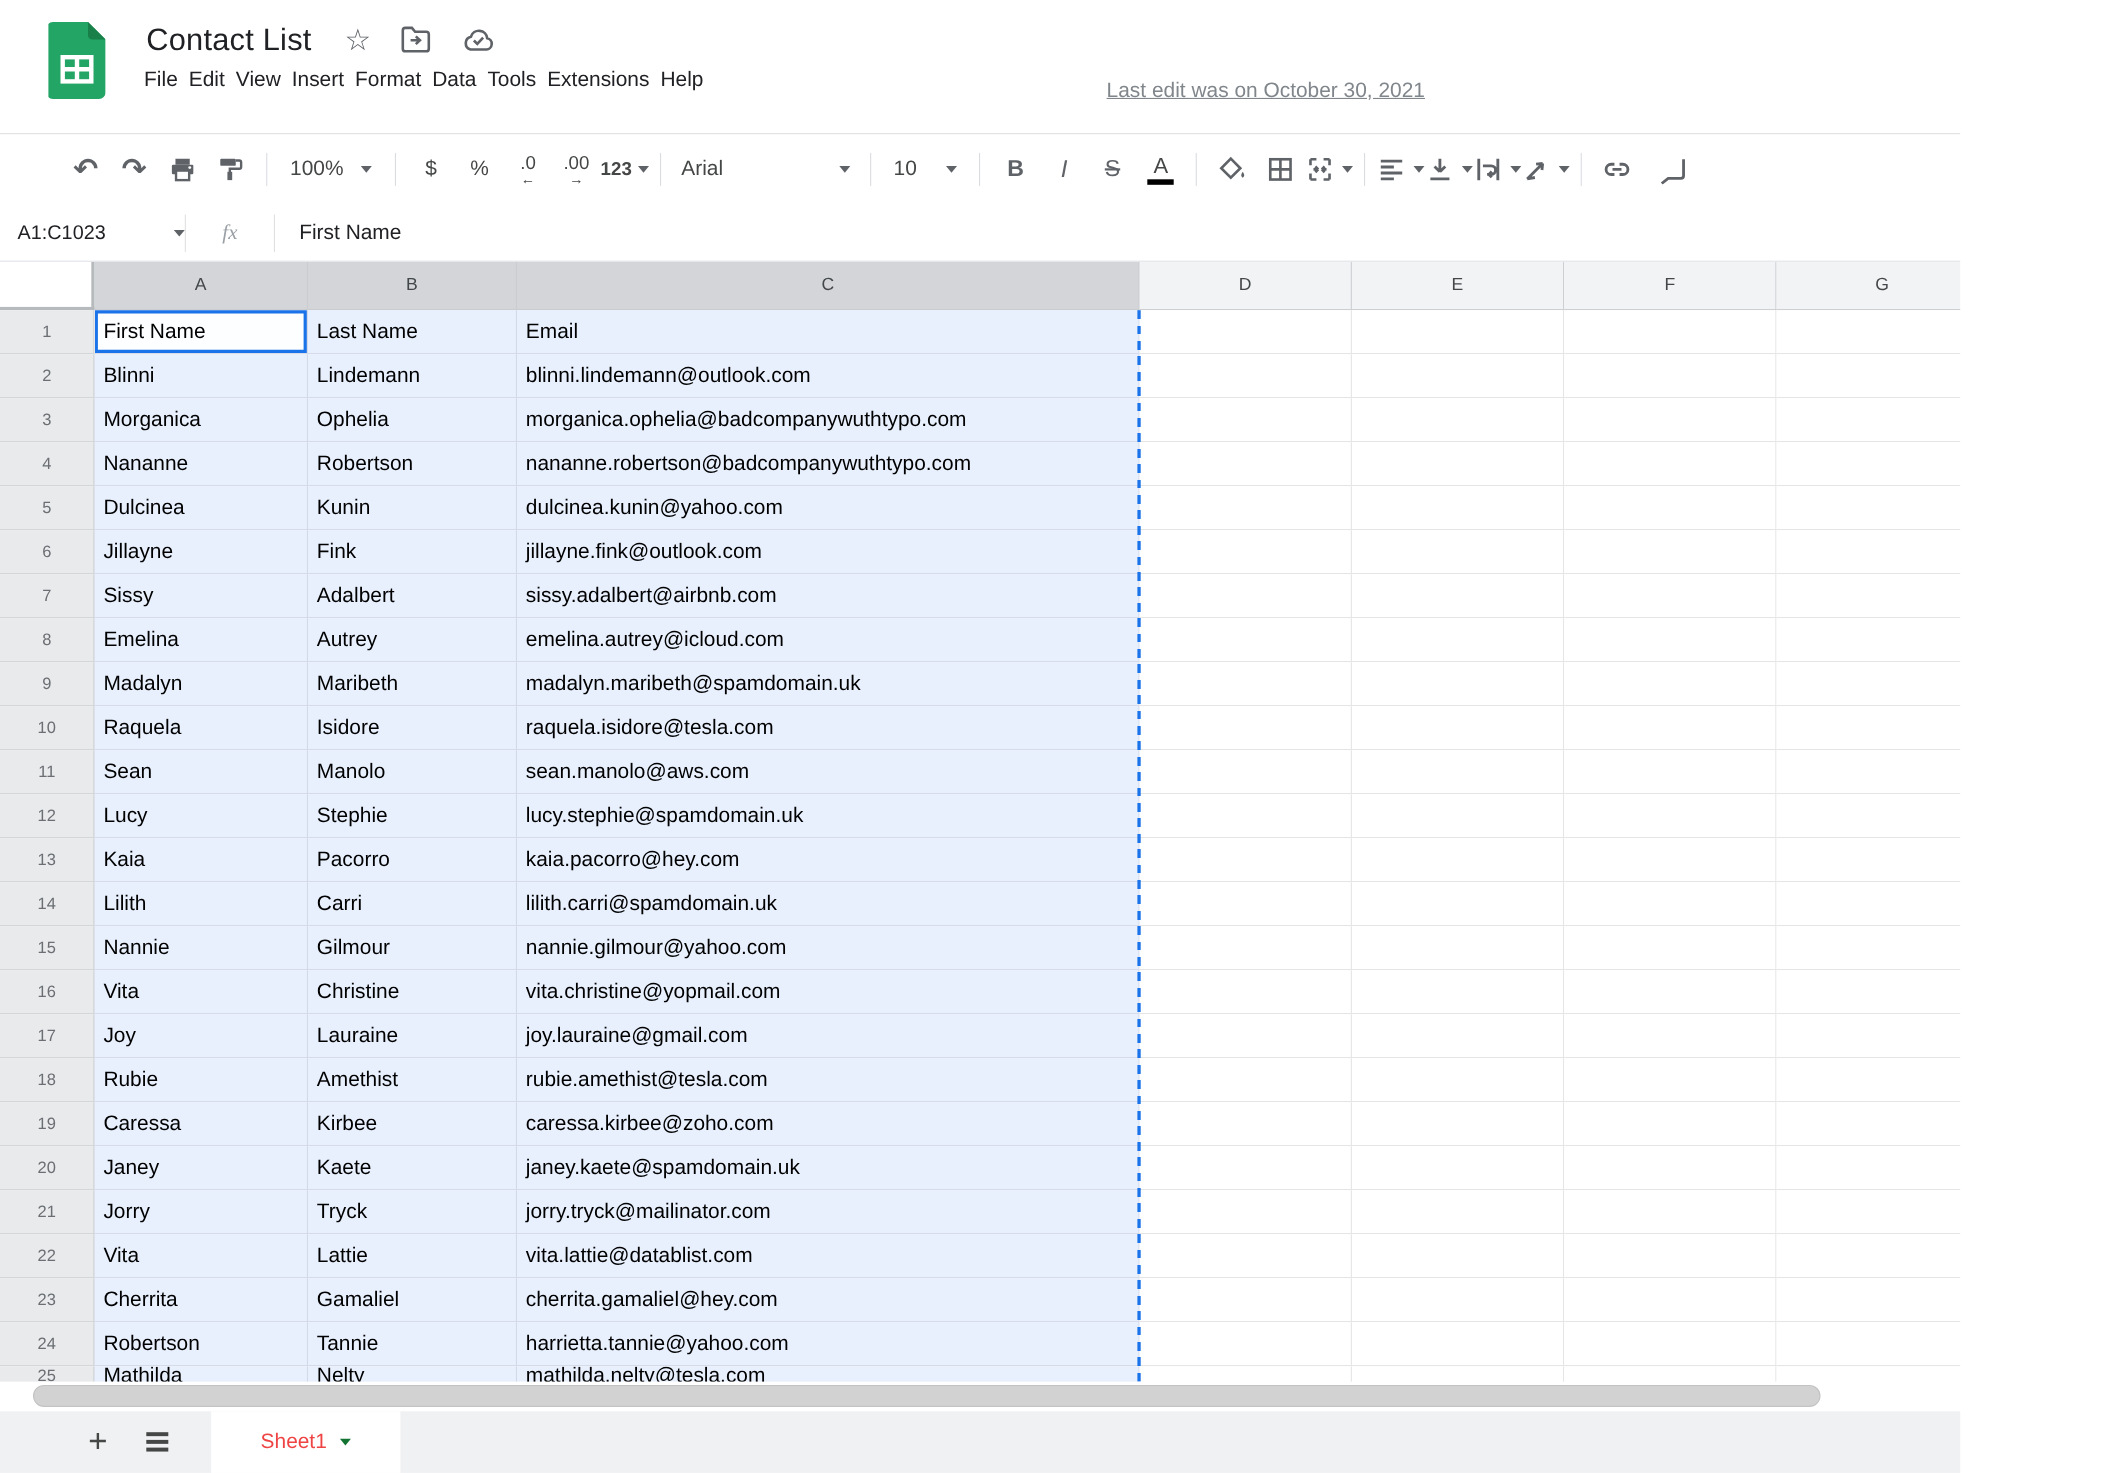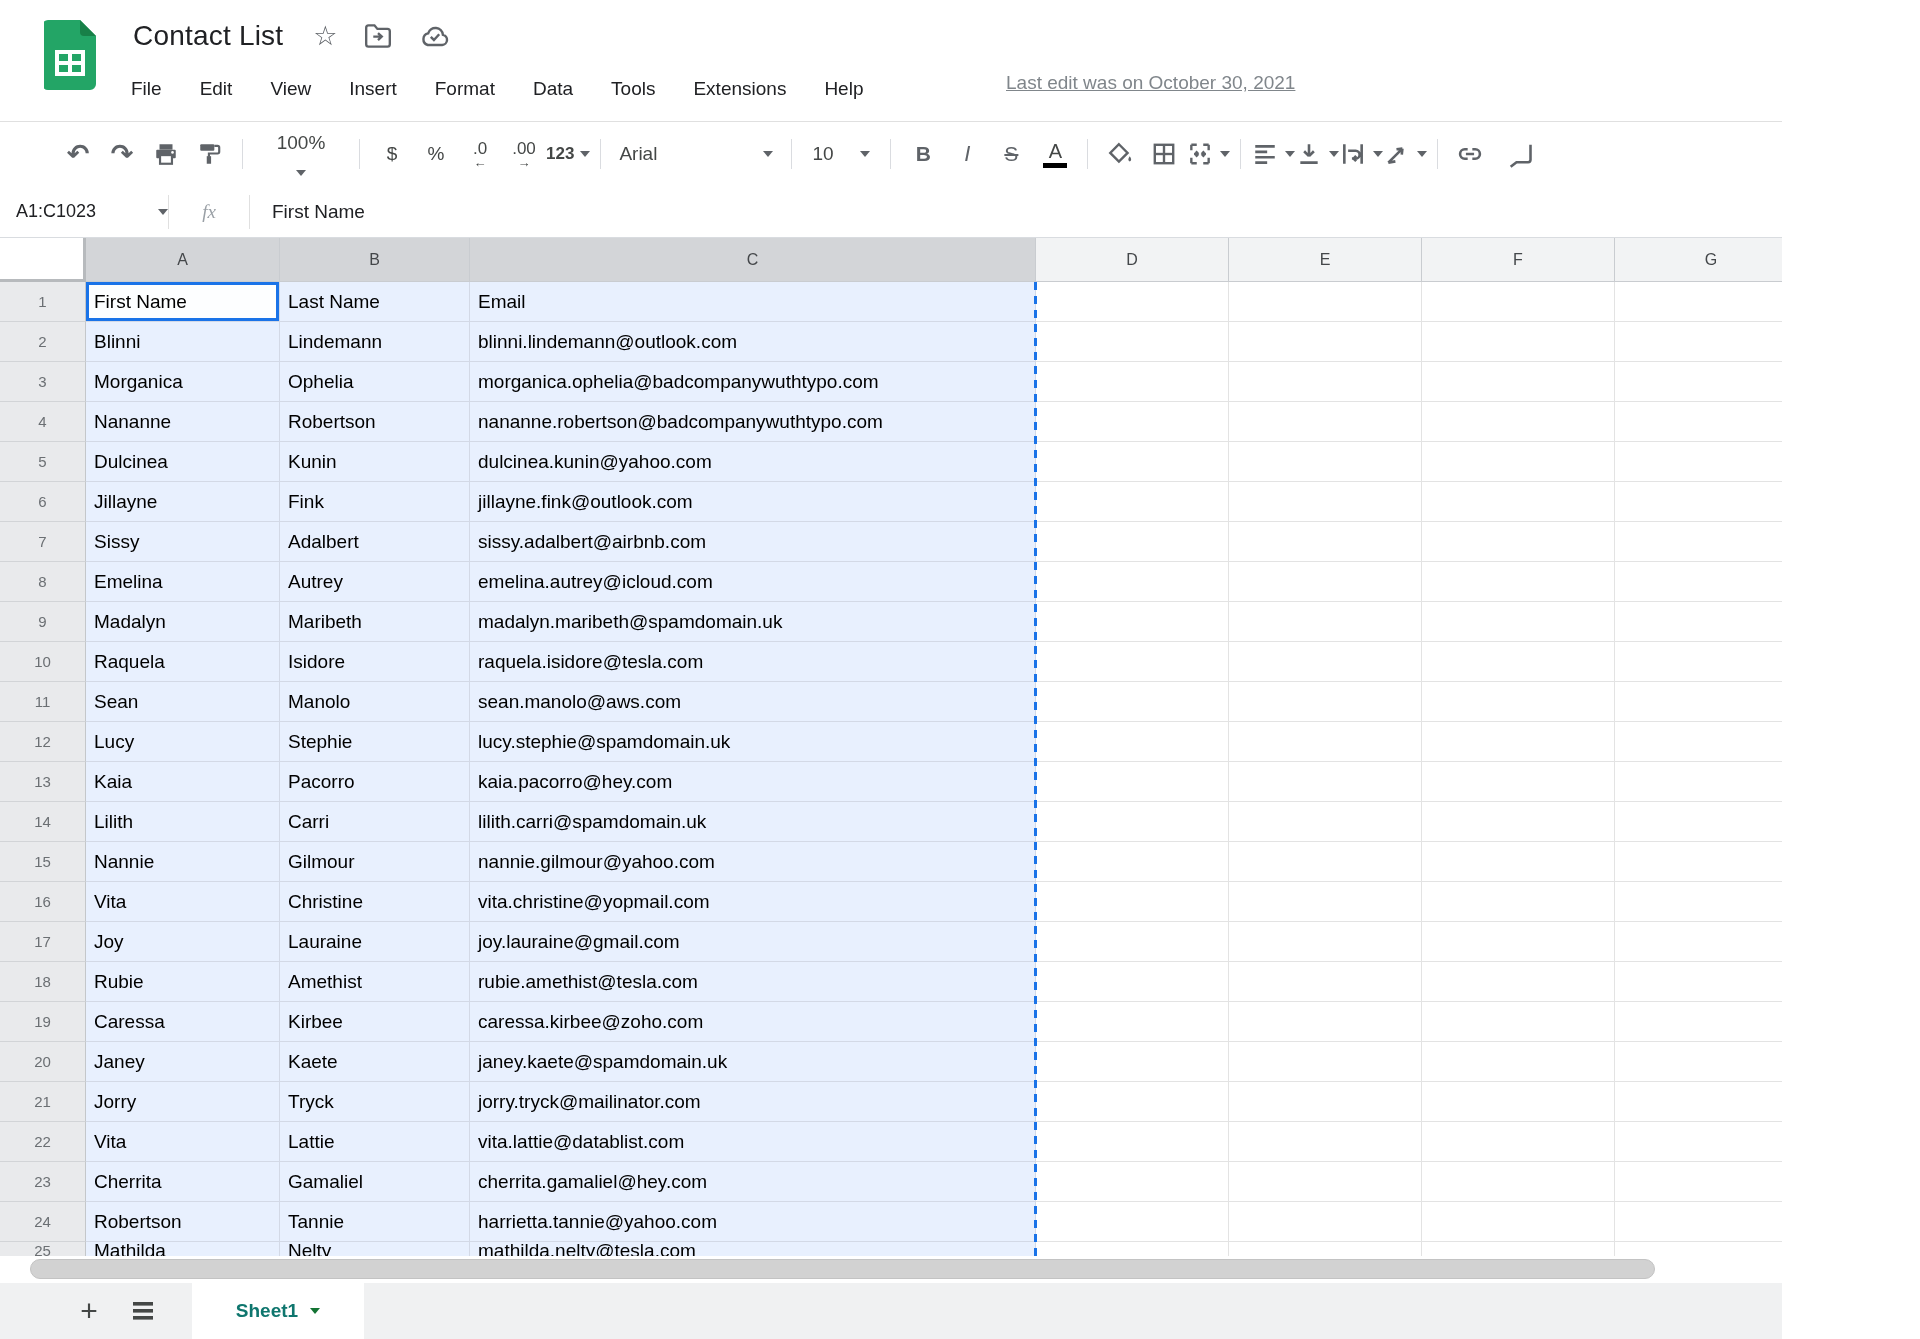--- a/index.html
+++ b/index.html
@@ -6,31 +6,31 @@
   *{box-sizing:border-box;font-family:"Liberation Sans","DejaVu Sans",sans-serif;}
   .screen{position:relative;width:1782px;height:1339px;overflow:hidden;background:#fff;}
 
   
   .header{position:absolute;left:0;top:0;width:1920px;height:122px;background:#fff;border-bottom:1px solid #e0e0e0;}
   .logo{position:absolute;left:44px;top:20px;width:52px;height:70px;}
   .title-row{position:absolute;left:133px;top:12px;height:48px;display:flex;align-items:center;gap:30px;}
   .doc-title{font-size:28px;color:#202124;letter-spacing:.2px;}
   .title-icons{display:flex;align-items:center;gap:26px;}
   .star-glyph{font-size:27px;color:#5f6368;line-height:1;}
-  .menu-row{position:absolute;left:131px;top:68px;height:42px;display:flex;align-items:center;gap:38px;}
+  .menu-row{position:absolute;left:131px;top:52px;height:42px;display:flex;align-items:center;gap:10px;}
   .menu-item{font-size:19px;color:#202124;cursor:default;}
   .last-edit{position:absolute;left:1006px;top:72px;font-size:19px;color:#80868b;text-decoration:underline;}
 
   
   .toolbar{position:absolute;left:0;top:123px;width:1920px;height:62px;background:#fff;display:flex;align-items:center;padding-left:56px;white-space:nowrap;overflow:hidden;}
   .tb{display:flex;align-items:center;justify-content:center;height:40px;min-width:44px;color:#5f6368;}
   .tb svg{display:block;}
   .tb-sep{width:1px;height:30px;background:#dadce0;margin:0 10px;flex:0 0 1px;}
   .tb-text{font-size:19px;color:#444746;}
-  .zoom-box{display:flex;align-items:center;gap:16px;min-width:96px;justify-content:center;flex-direction:column;}
+  .zoom-box{display:flex;align-items:center;gap:16px;min-width:96px;justify-content:center;}
   .caret{width:0;height:0;border-left:6px solid transparent;border-right:6px solid transparent;border-top:7px solid #5f6368;display:inline-block;}
   .caret.sm{border-left-width:5px;border-right-width:5px;border-top-width:6px;}
   .fmt-stack{display:flex;flex-direction:column;align-items:center;line-height:1;}
   .fmt-stack .t{font-size:17px;color:#444746;}
   .fmt-stack .arr{font-size:13px;margin-top:-1px;color:#444746;}
   .font-name{display:flex;align-items:center;justify-content:space-between;width:170px;padding:0 8px;}
   .font-size{display:flex;align-items:center;justify-content:space-between;width:78px;padding:0 10px;}
   .bisa{font-size:21px;color:#5f6368;}
   .b-bold{font-weight:bold;}
   .i-ital{font-style:italic;font-size:22px;}
@@ -63,21 +63,21 @@
   .cell-active{background:#fdfeff;box-shadow:inset 0 0 0 3px #1a73e8;z-index:2;}
   .sel-dash{position:absolute;left:1034px;top:44px;width:3px;height:974px;background:repeating-linear-gradient(180deg,#1a73e8 0 8px,rgba(0,0,0,0) 8px 14px);z-index:3;}
   .scroll-strip{position:absolute;left:0;bottom:0;width:1920px;height:27px;background:#fff;z-index:4;}
   .hscrollbar{position:absolute;left:30px;top:3px;width:1625px;height:20px;border-radius:10px;background:#d2d2d2;border:1px solid #c3c3c3;}
 
   
   .sheetbar{position:absolute;left:0;top:1283px;width:1920px;height:56px;background:#f0f1f2;display:flex;align-items:stretch;}
   .sb-icon{display:flex;align-items:center;justify-content:center;width:54px;color:#3c4043;}
   .plus-glyph{font-size:30px;color:#444746;line-height:1;}
   .sheet-tab{margin-left:22px;width:172px;background:#fff;display:flex;align-items:center;justify-content:center;gap:12px;}
-  .sheet-tab .lbl{font-size:19px;font-weight:bold;color:#0f766e;}
+  .sheet-tab .lbl{font-size:19px;font-weight:normal;color:#ef4444;}
   .caret.green{border-top-color:#137333;}
 </style>
 </head>
 <body>
 
 <div class="screen">
 
   <div class="header">
     <svg class="logo" viewBox="0 0 52 70">
       <path d="M4 0 h32 l16 16 v48 a6 6 0 0 1 -6 6 h-42 a6 6 0 0 1 -6 -6 v-58 a6 6 0 0 1 6 -6 z" fill="#23a566"></path>

